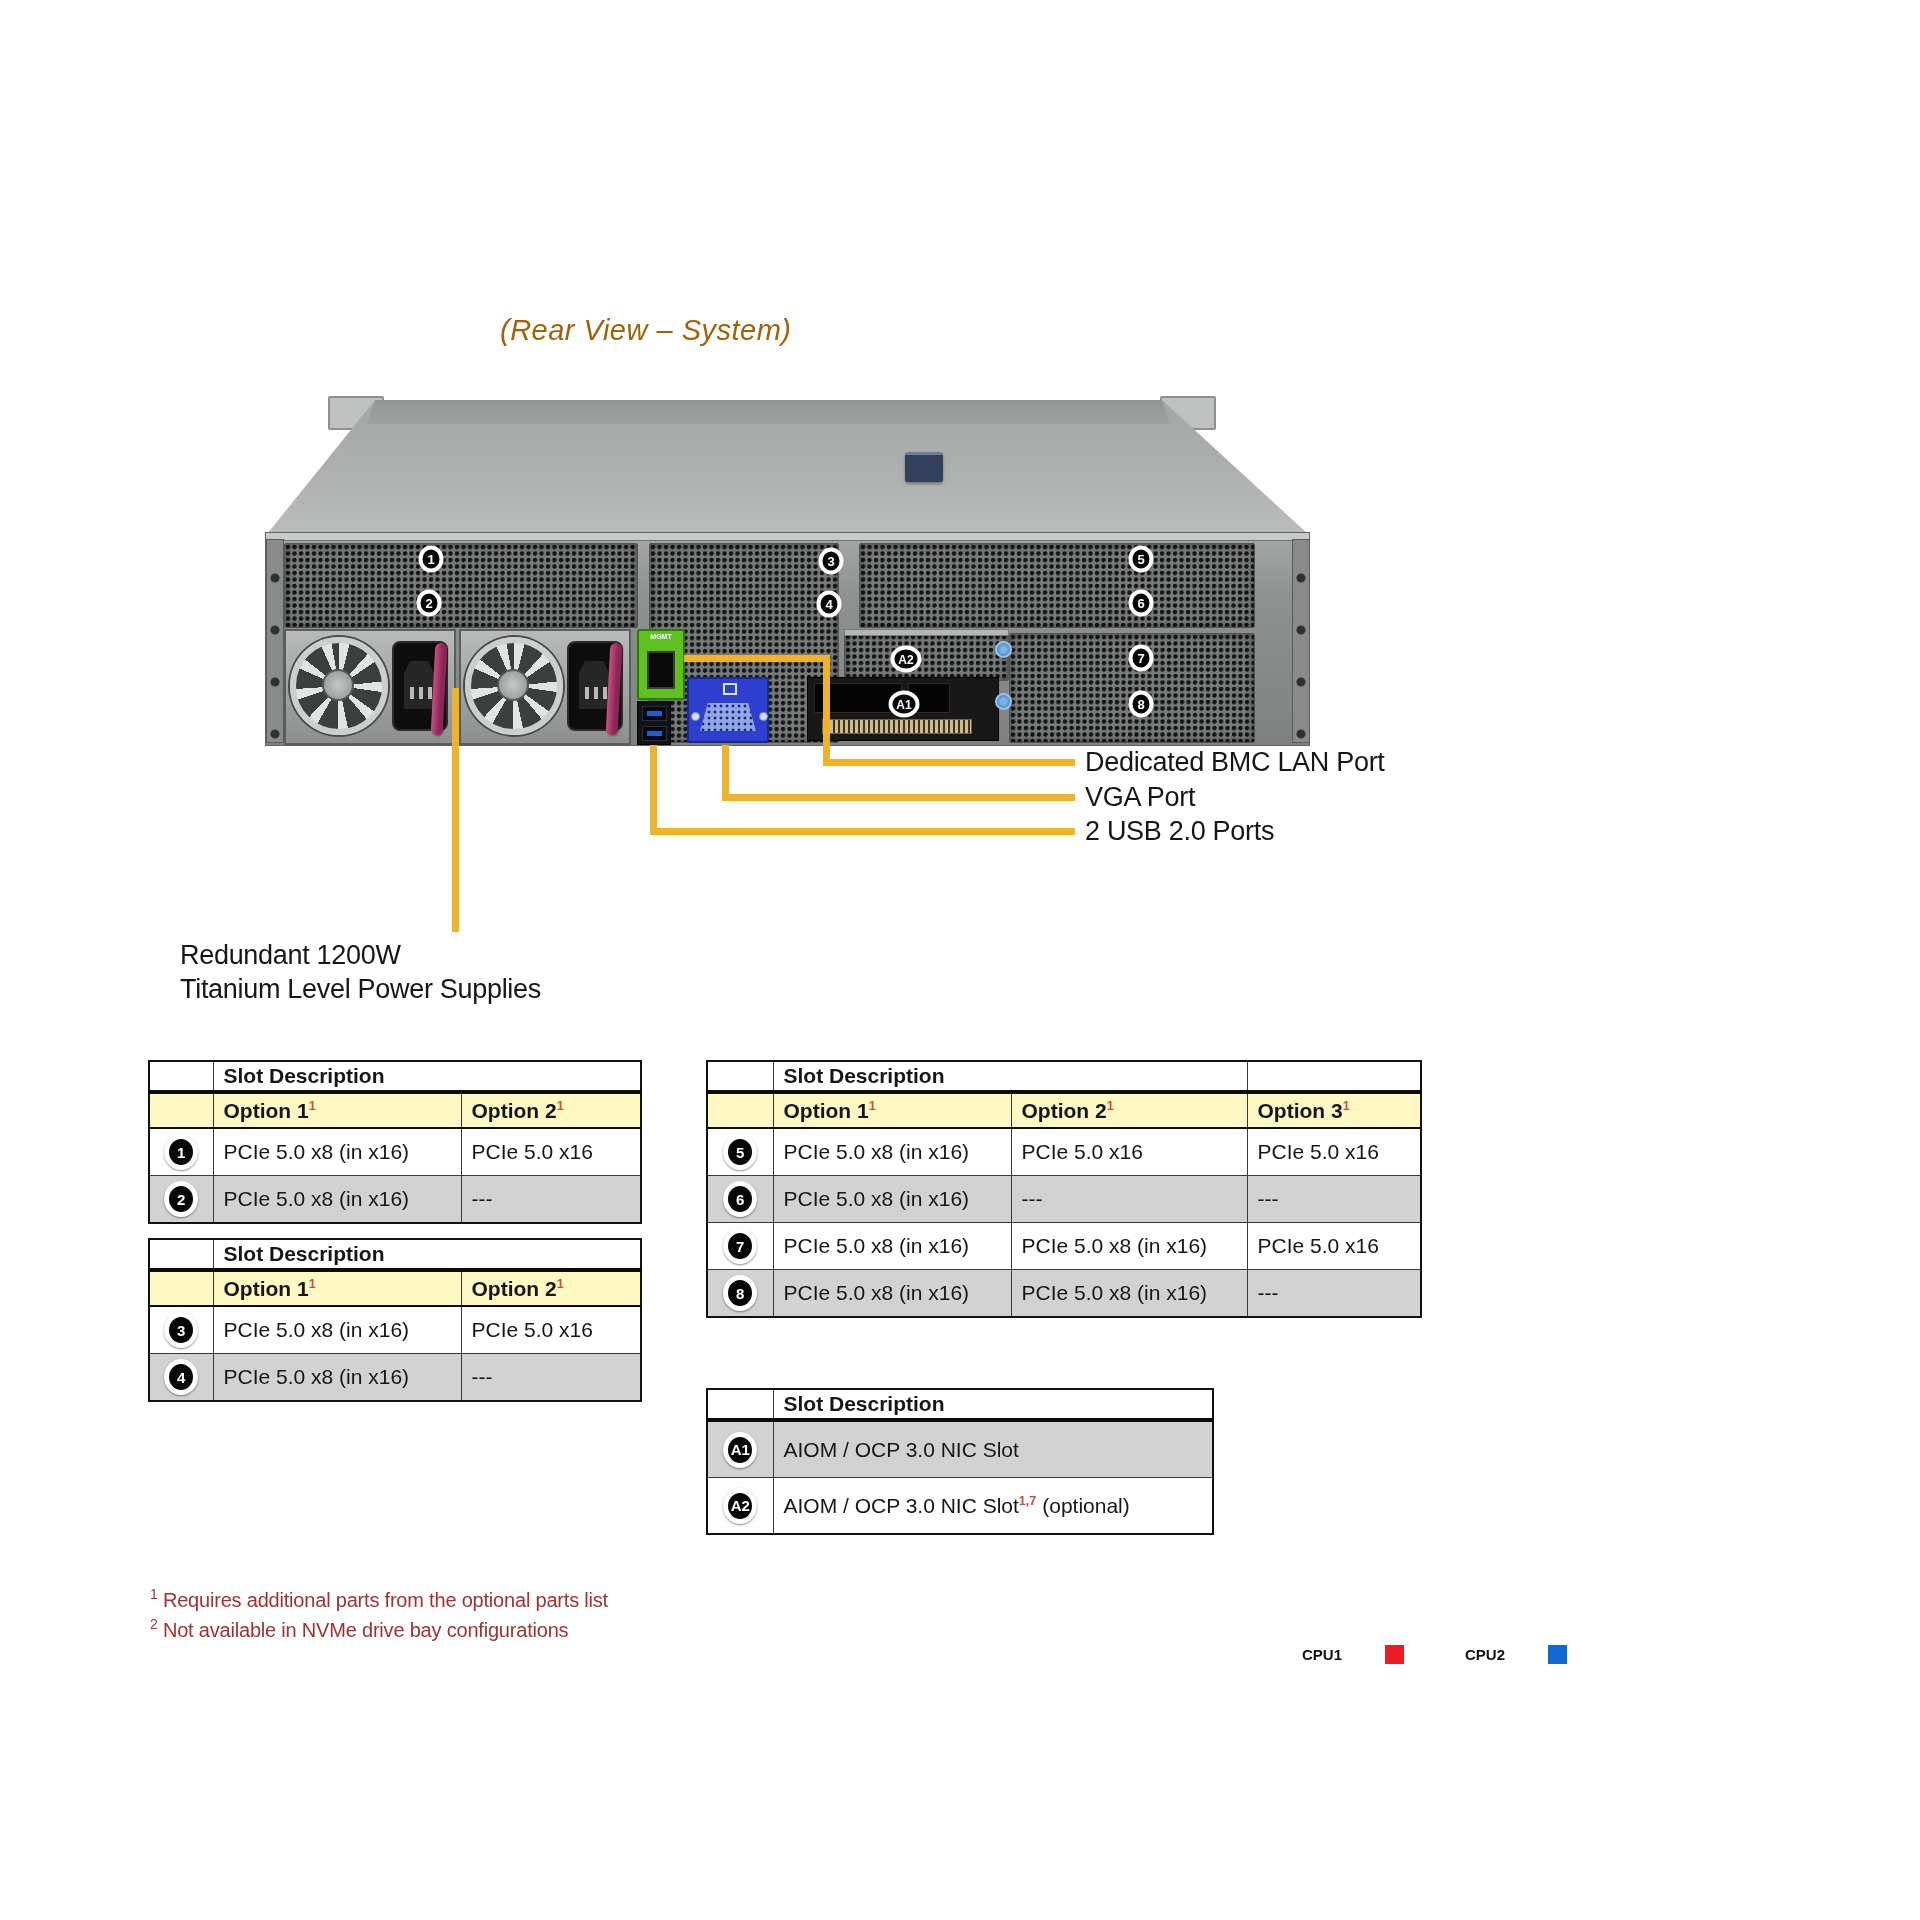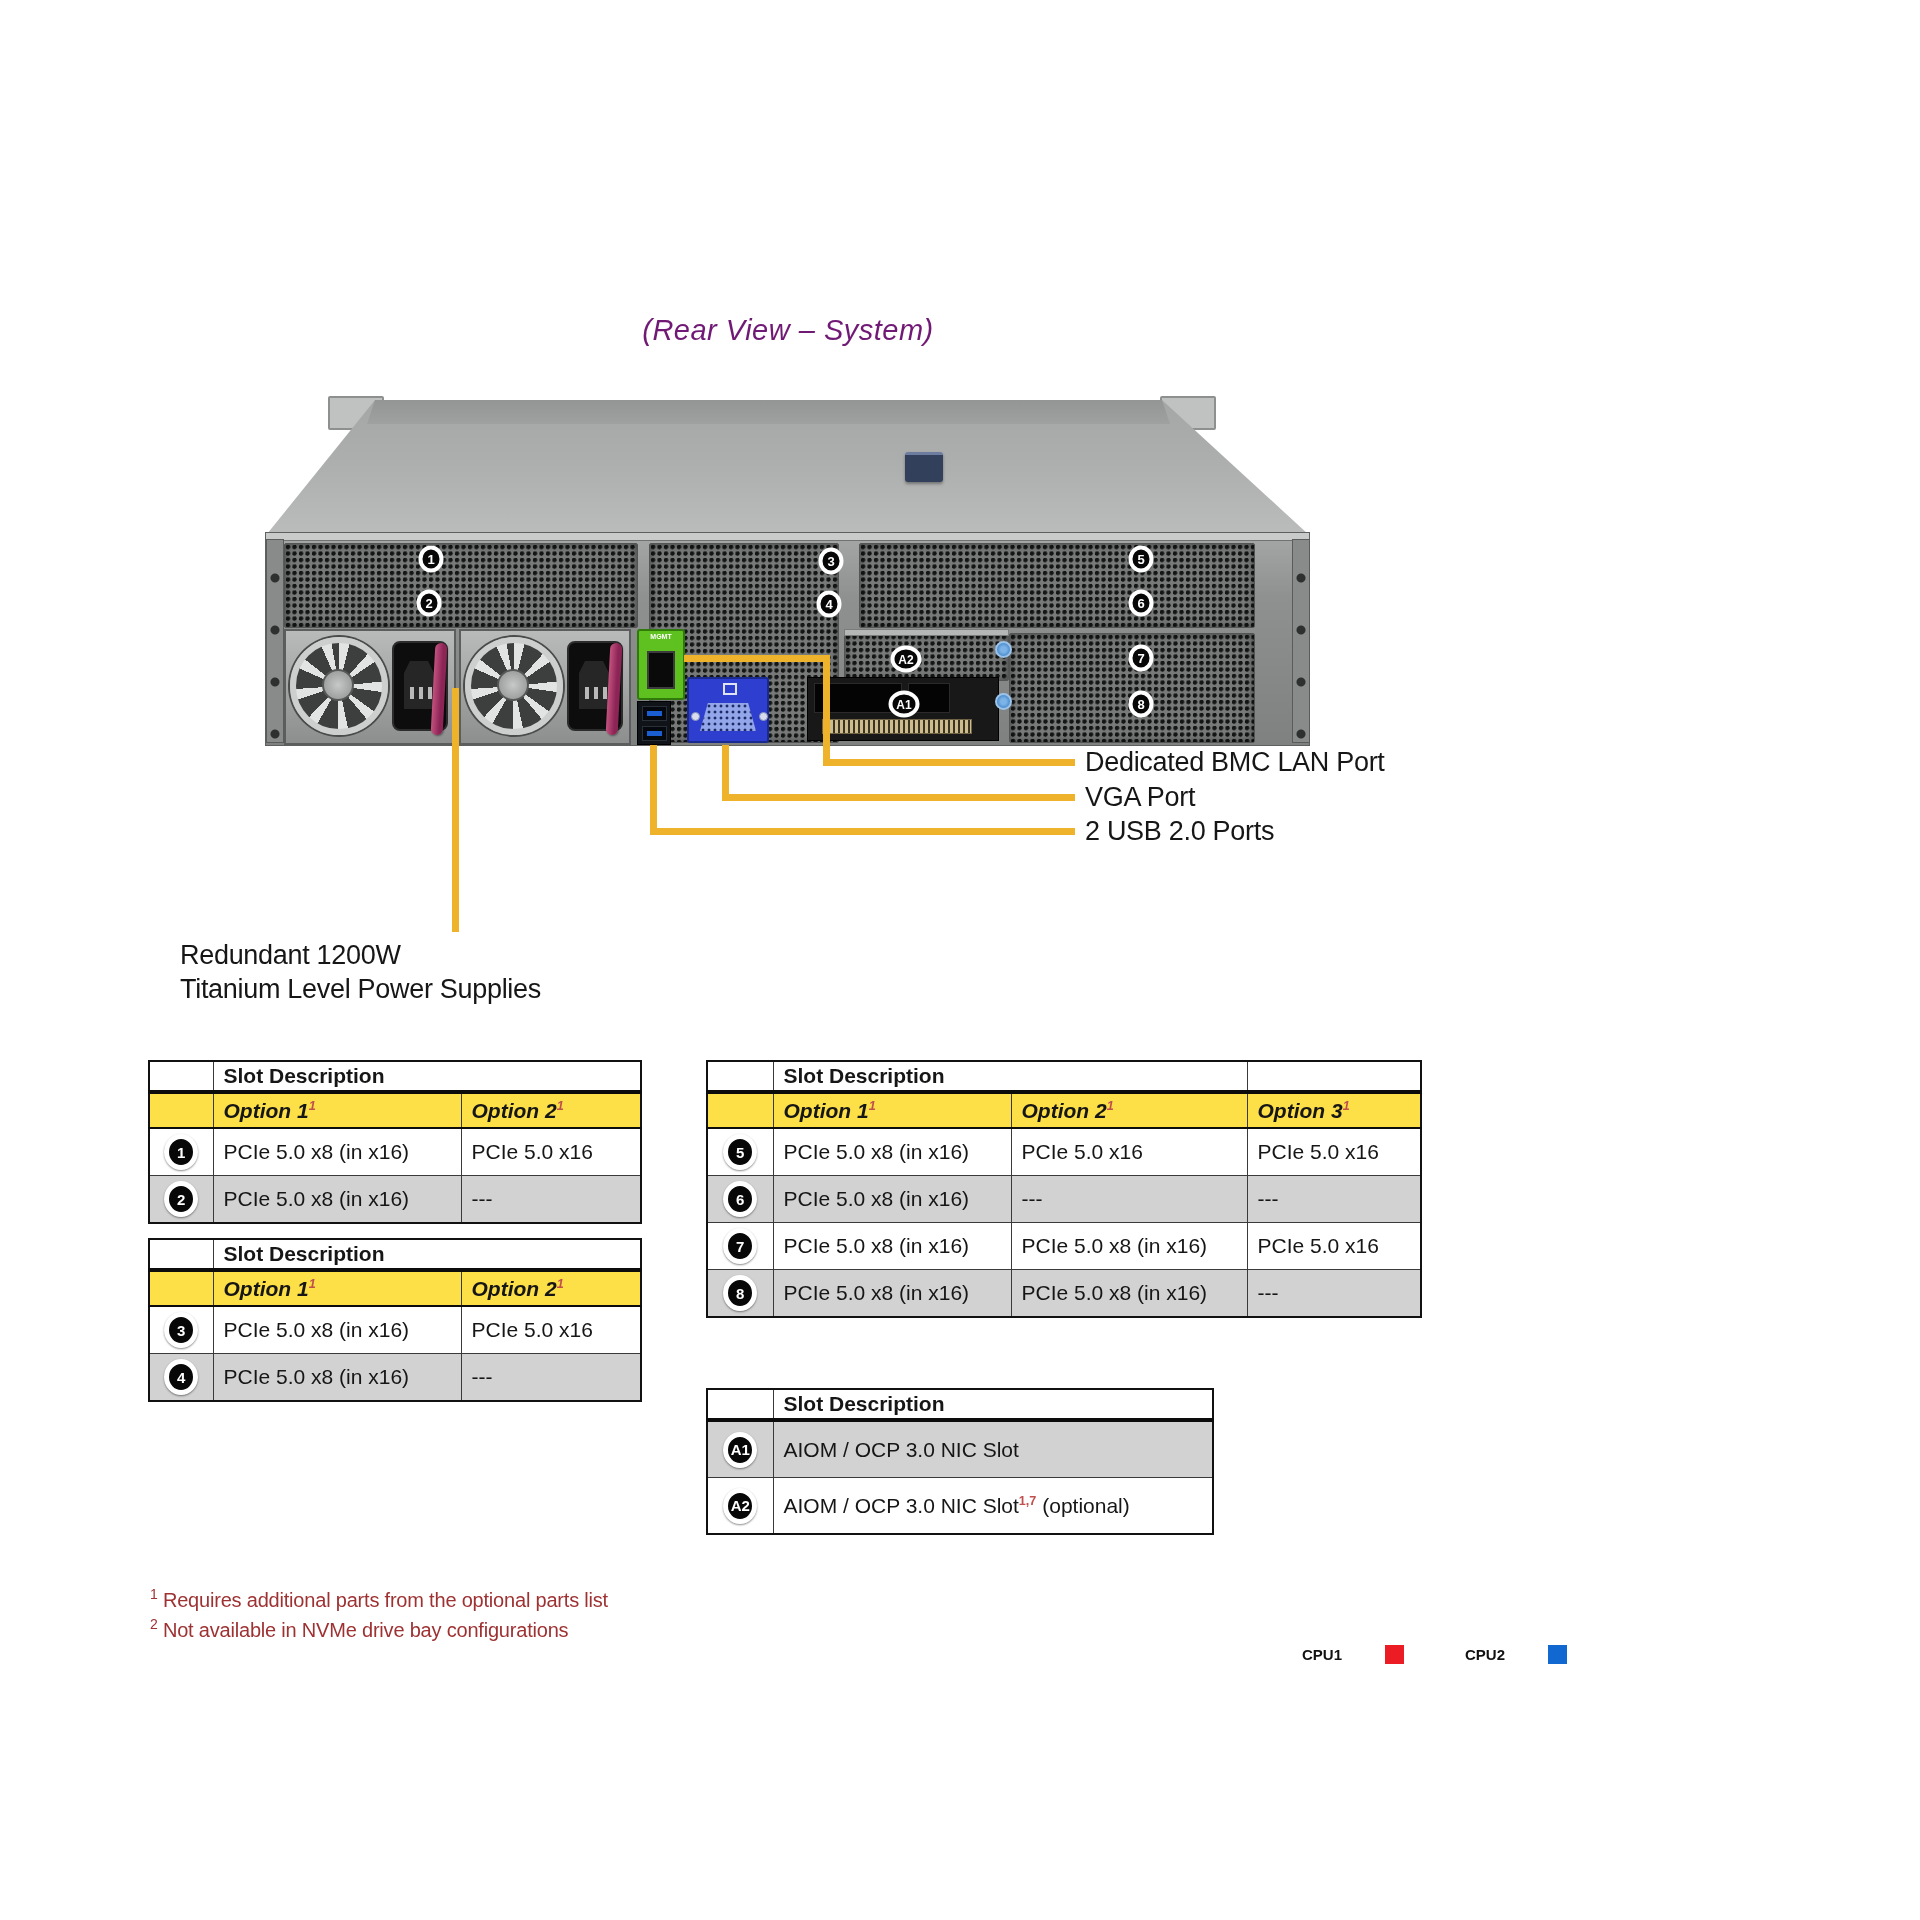--- a/index.html
+++ b/index.html
@@ -4,22 +4,22 @@
 <style>
   html,body{margin:0;padding:0;}
   body{
     width:1920px;height:1920px;position:relative;background:#ffffff;
     font-family:"Liberation Sans", sans-serif;color:#1a1a1a;overflow:hidden;
   }
   .abs{position:absolute;}
 
   
   .diagram-title{
-    left:500px;top:314px;width:576px;text-align:center;
-    font-size:29px;font-style:italic;color:#701a75;letter-spacing:0.5px;
+    left:500px;top:314px;width:576px;
+    font-size:29px;font-style:italic;color:#a16207;letter-spacing:0.5px;
   }
 
   
   #server{left:265px;top:390px;width:1045px;height:356px;}
   .lid{
     left:0;top:0;width:1045px;height:146px;
     background:linear-gradient(180deg,#a3a5a4 0%,#aeb0af 55%,#bbbdbc 100%);
     clip-path:polygon(110px 10px,897px 10px,1043px 144px,2px 144px);
   }
   .lid-seam{
@@ -111,21 +111,21 @@
   .port-label{font-size:27px;color:#161616;letter-spacing:-0.3px;white-space:nowrap;}
   .psu-label{left:180px;top:938px;width:600px;text-align:left;font-size:27px;
      color:#161616;line-height:34px;letter-spacing:-0.3px;}
 
   
   table.slot-table{border-collapse:collapse;table-layout:fixed;background:#ffffff;
      font-size:21px;color:#161616;border:2.5px solid #111111;}
   table.slot-table td{border:1.6px solid #3a3a3a;padding:0 10px;vertical-align:middle;
      overflow:hidden;white-space:nowrap;}
   table.slot-table tr.r0 td{height:28px;background:#ffffff;border-bottom:4px solid #0c0c0c;font-weight:bold;}
-  table.slot-table tr.r1 td{height:33px;background:#fde047;border-bottom:2.2px solid #0c0c0c;font-weight:bold;font-style:italic;}
+  table.slot-table tr.r1 td{height:33px;background:#fef9c3;border-bottom:2.2px solid #0c0c0c;font-weight:bold;}
   table.slot-table tr.dr td{height:46px;}
   table.slot-table tr.dr.alt td{background:#d2d2d2;}
   table.slot-table tr.dra td{height:55px;}
   table.slot-table tr.dra.alt td{background:#d2d2d2;}
   td.bc{padding:0 !important;text-align:center;}
   sup.rsup{font-size:60%;color:#c0504d;font-weight:bold;}
 
   
   .footnote{font-size:20px;color:#9E3132;letter-spacing:-0.2px;}
   .footnote sup{font-size:70%;}

